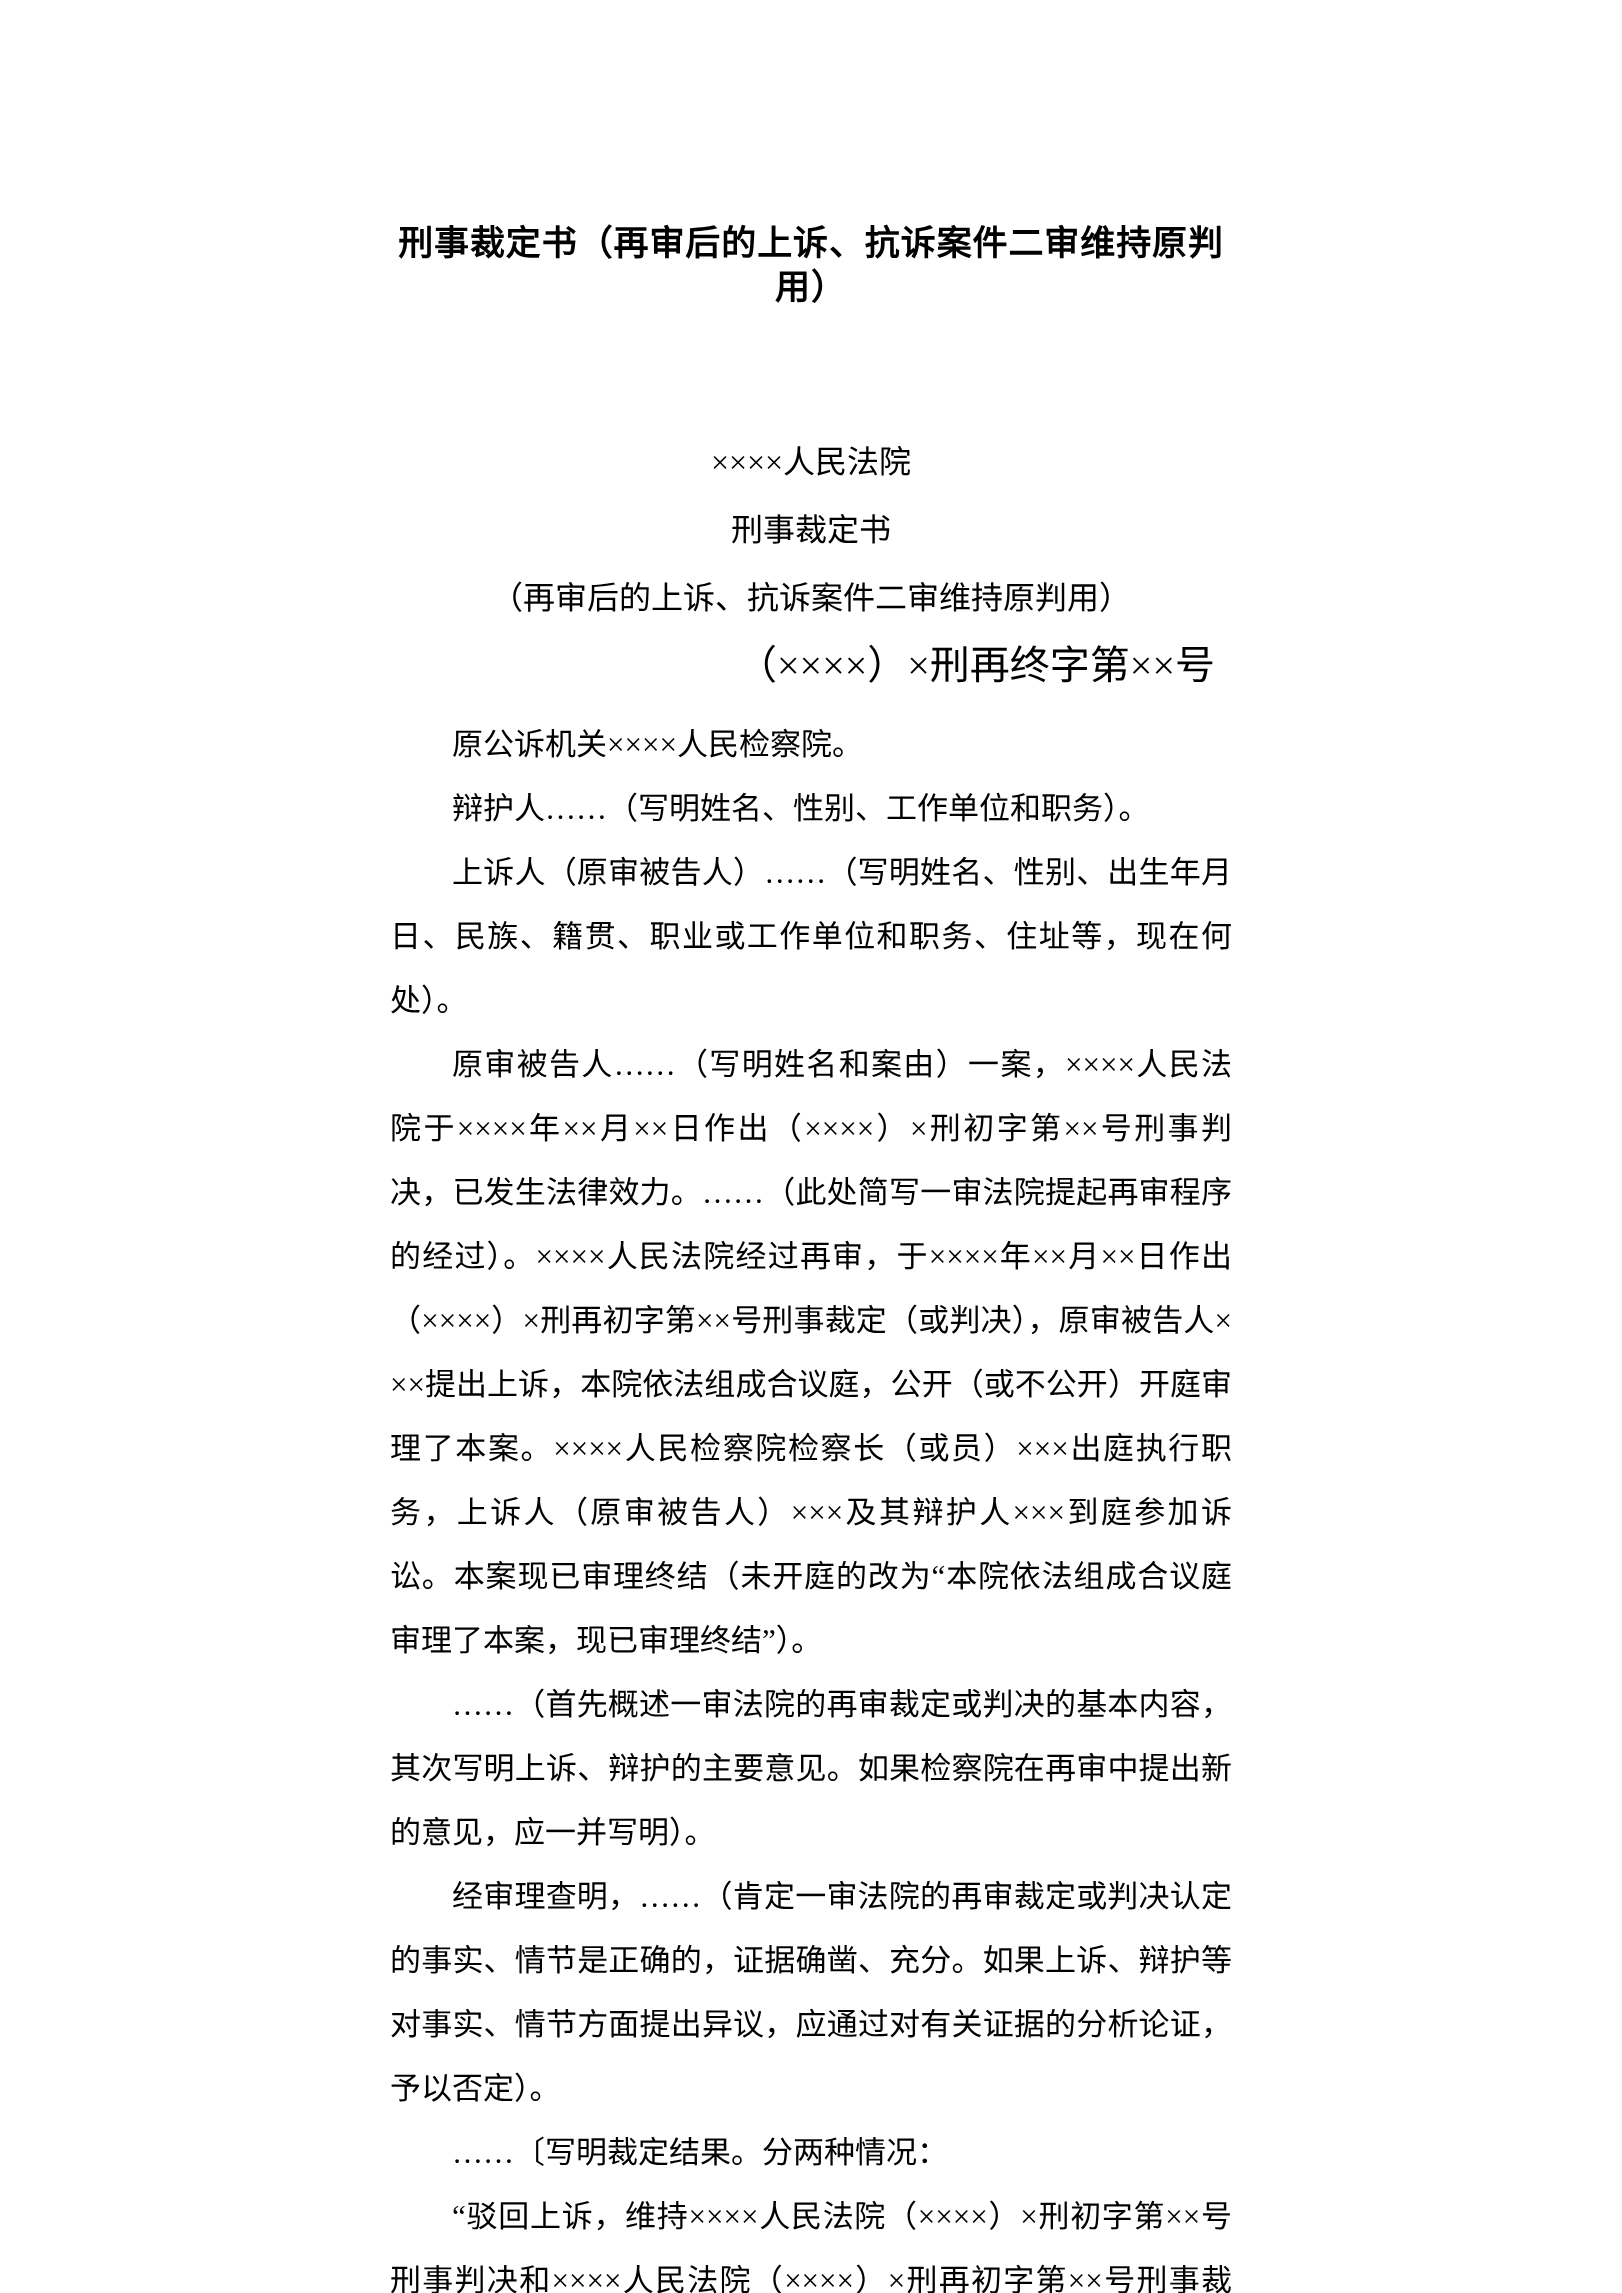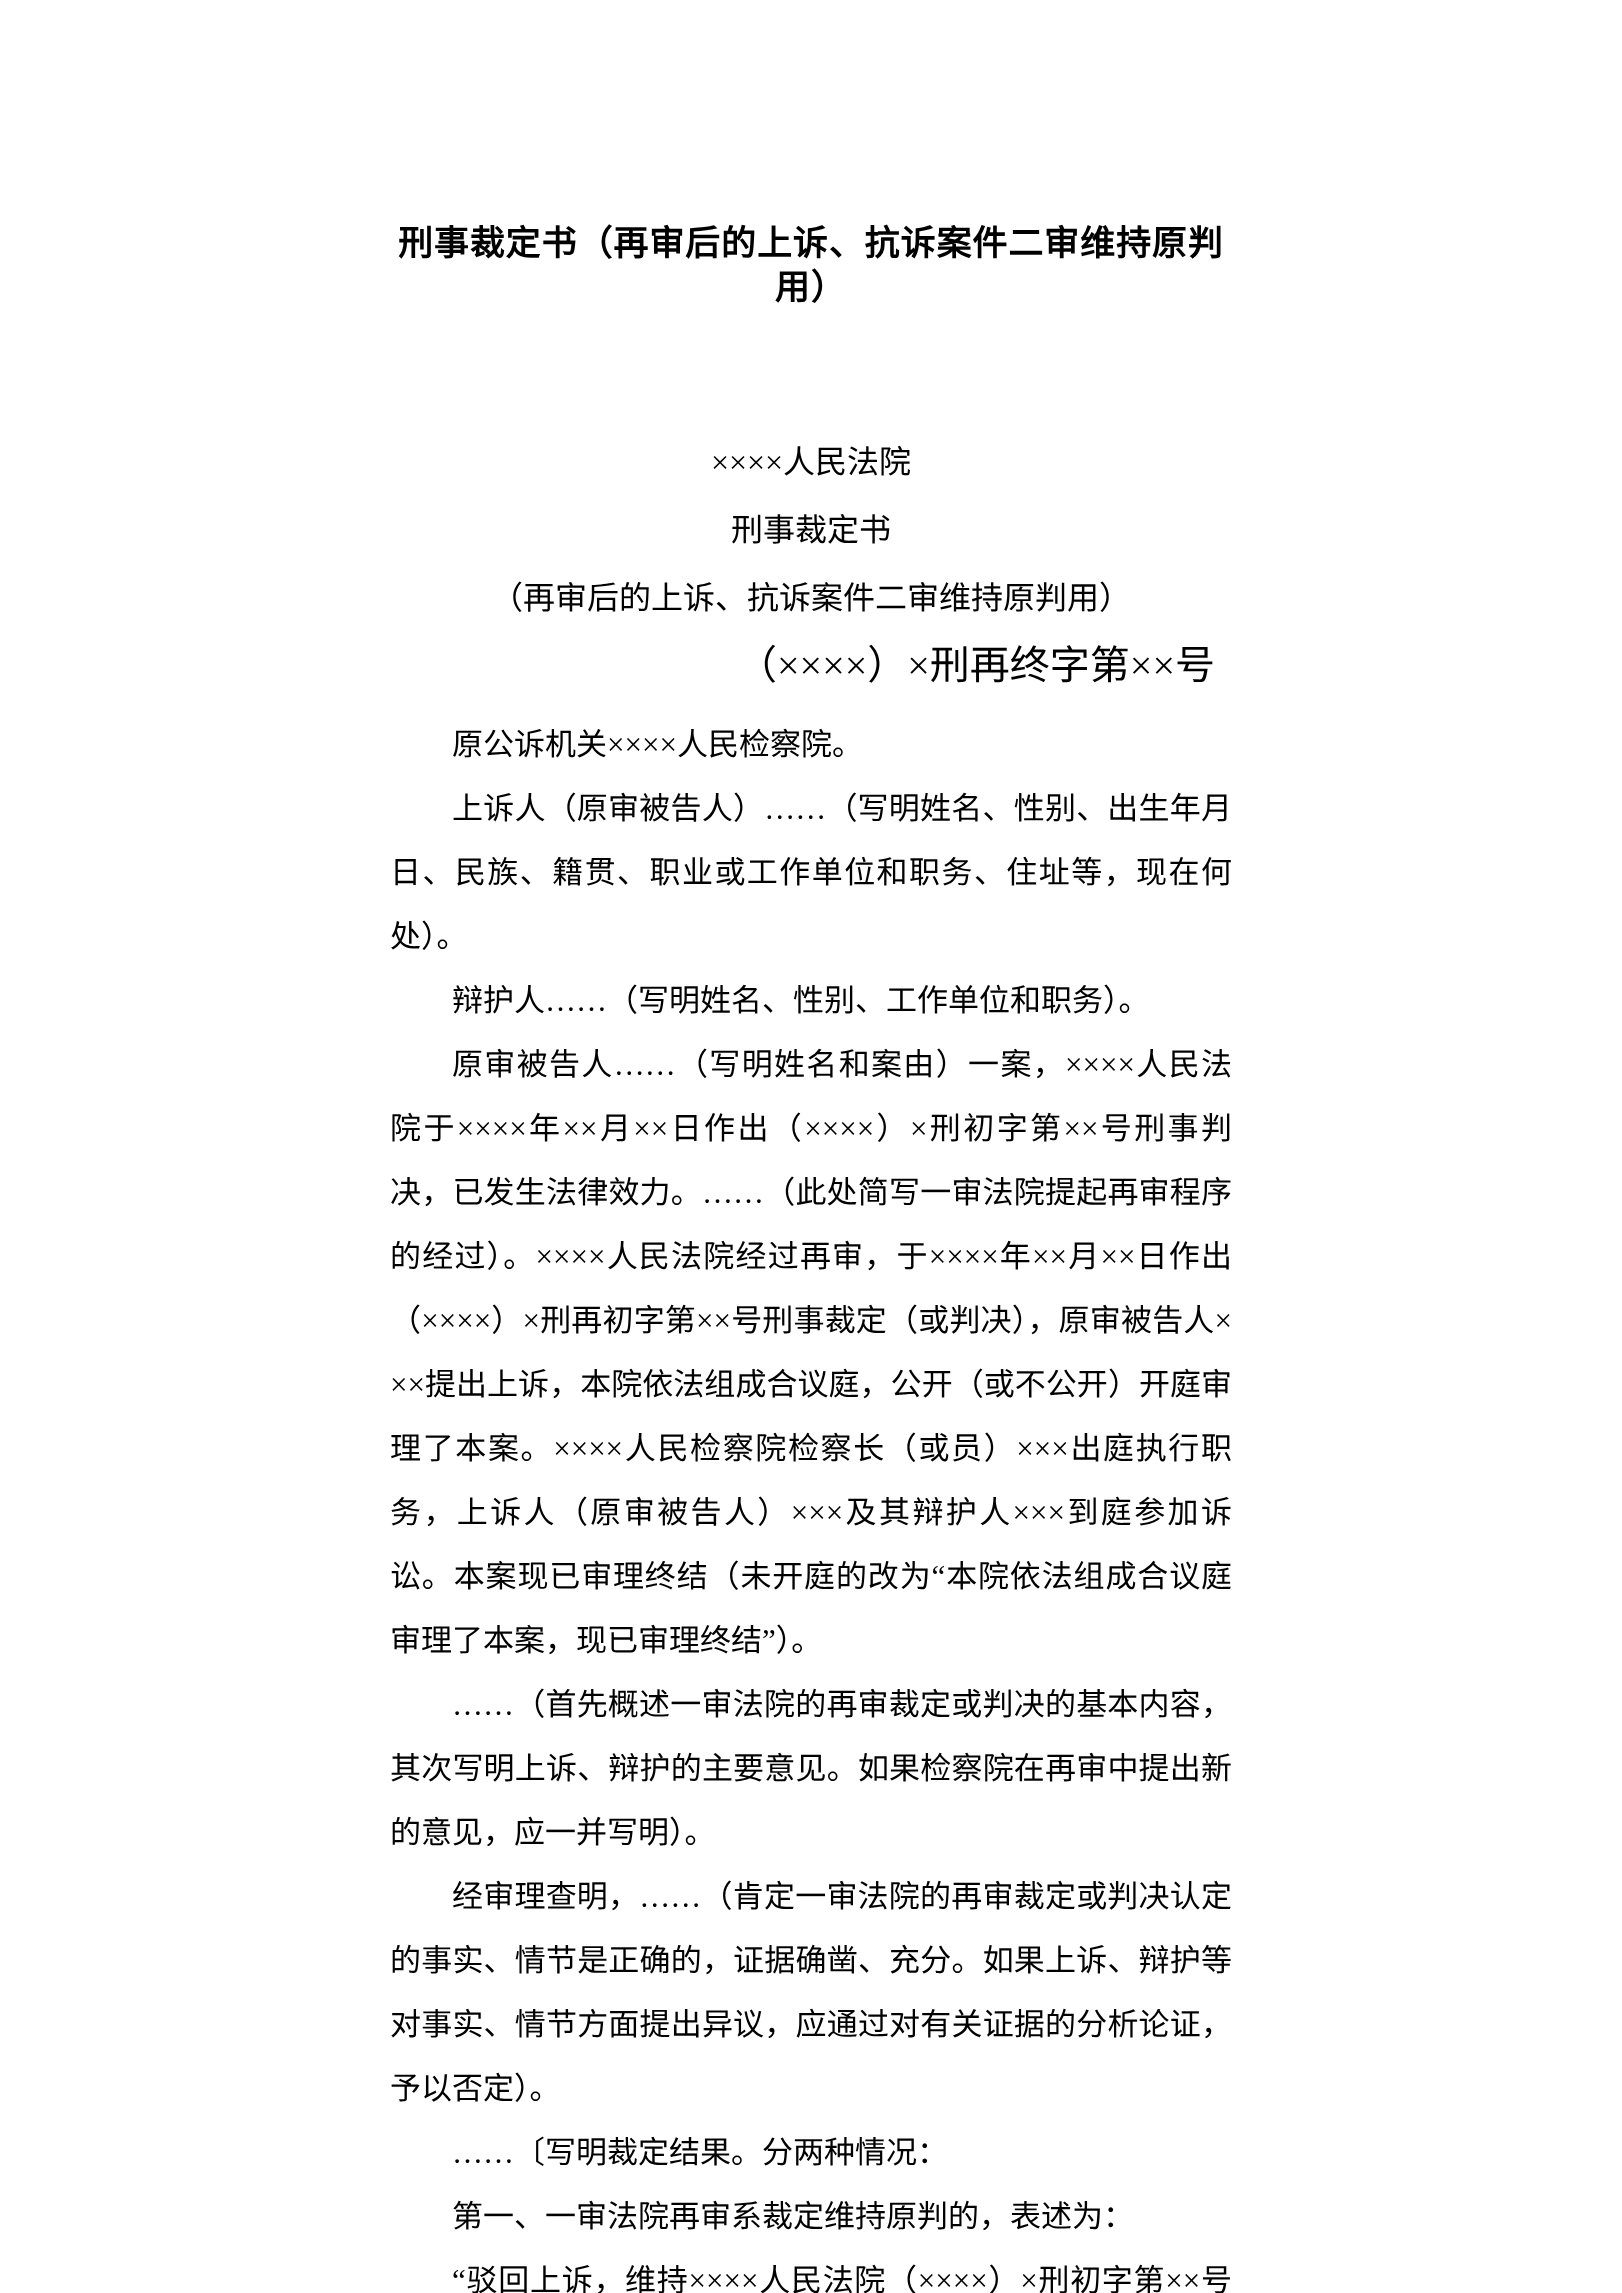--- a/index.html
+++ b/index.html
@@ -67,24 +67,23 @@
   <div class="center-block">
     <p class="center-line">××××人民法院</p>
     <p class="center-line">刑事裁定书</p>
     <p class="center-line">（再审后的上诉、抗诉案件二审维持原判用）</p>
   </div>
 
   <p class="case-number">（××××）×刑再终字第××号</p>
 
   <div class="doc-body">
     <p class="para">原公诉机关××××人民检察院。</p>
+    <p class="para">辩护人……（写明姓名、性别、工作单位和职务）。</p>
     <p class="para">上诉人（原审被告人）……（写明姓名、性别、出生年月日、民族、籍贯、职业或工作单位和职务、住址等，现在何处）。</p>
-    <p class="para">辩护人……（写明姓名、性别、工作单位和职务）。</p>
     <p class="para">原审被告人……（写明姓名和案由）一案，××××人民法院于××××年××月××日作出（××××）×刑初字第××号刑事判决，已发生法律效力。……（此处简写一审法院提起再审程序的经过）。××××人民法院经过再审，于××××年××月××日作出（××××）×刑再初字第××号刑事裁定（或判决），原审被告人×××提出上诉，本院依法组成合议庭，公开（或不公开）开庭审理了本案。××××人民检察院检察长（或员）×××出庭执行职务，上诉人（原审被告人）×××及其辩护人×××到庭参加诉讼。本案现已审理终结（未开庭的改为“本院依法组成合议庭审理了本案，现已审理终结”）。</p>
     <p class="para">……（首先概述一审法院的再审裁定或判决的基本内容，其次写明上诉、辩护的主要意见。如果检察院在再审中提出新的意见，应一并写明）。</p>
     <p class="para">经审理查明，……（肯定一审法院的再审裁定或判决认定的事实、情节是正确的，证据确凿、充分。如果上诉、辩护等对事实、情节方面提出异议，应通过对有关证据的分析论证，予以否定）。</p>
     <p class="para">……〔写明裁定结果。分两种情况：</p>
-    <p class="para">第一、一审法院再审系裁定维持原判的，表述为：</p>
     <p class="para">“驳回上诉，维持××××人民法院（××××）×刑初字第××号刑事判决和××××人民法院（××××）×刑再初字第××号刑事裁定。”</p>
   </div>
 
 </div>
 
 
 </body></html>

